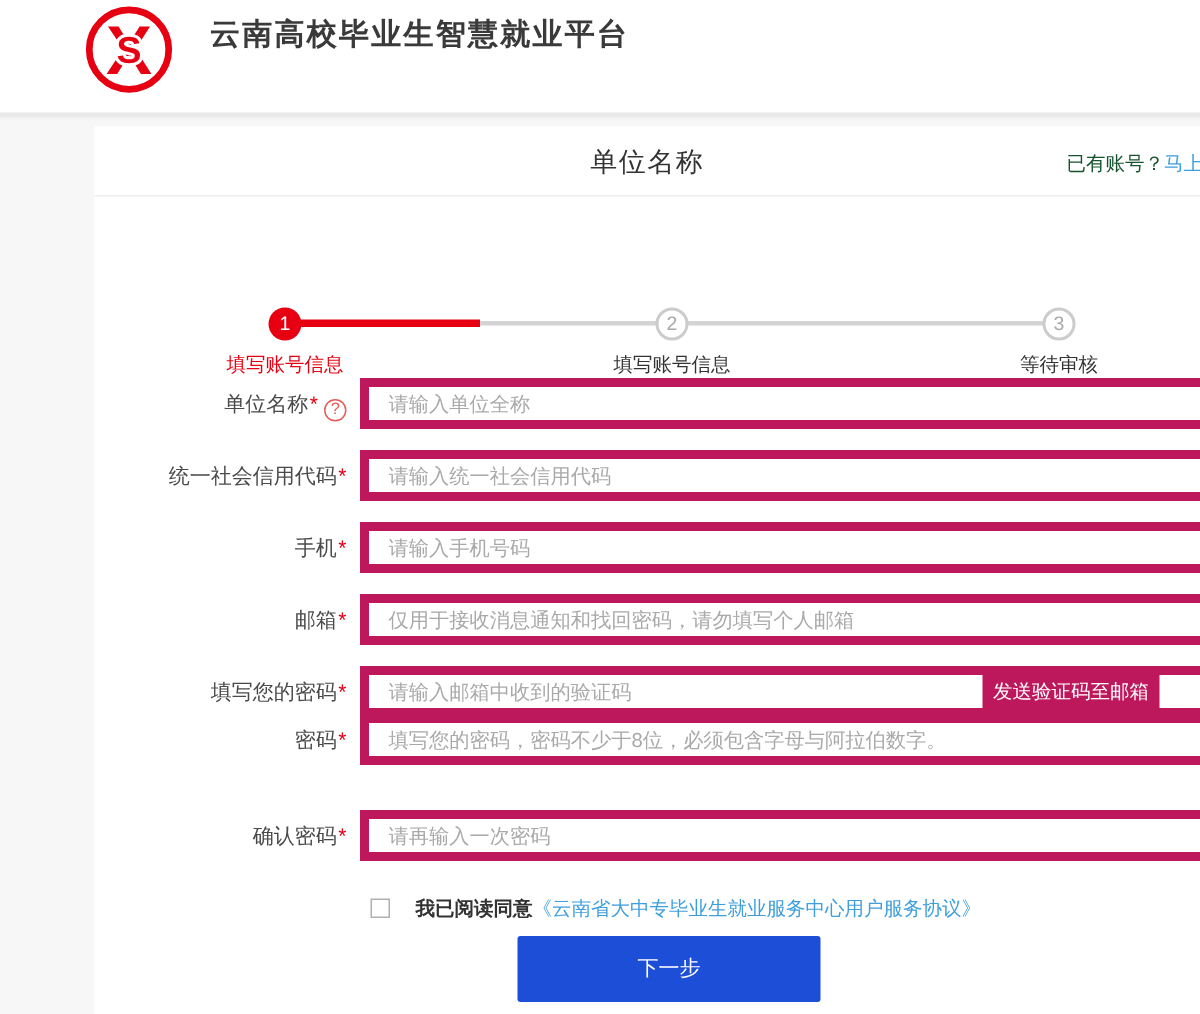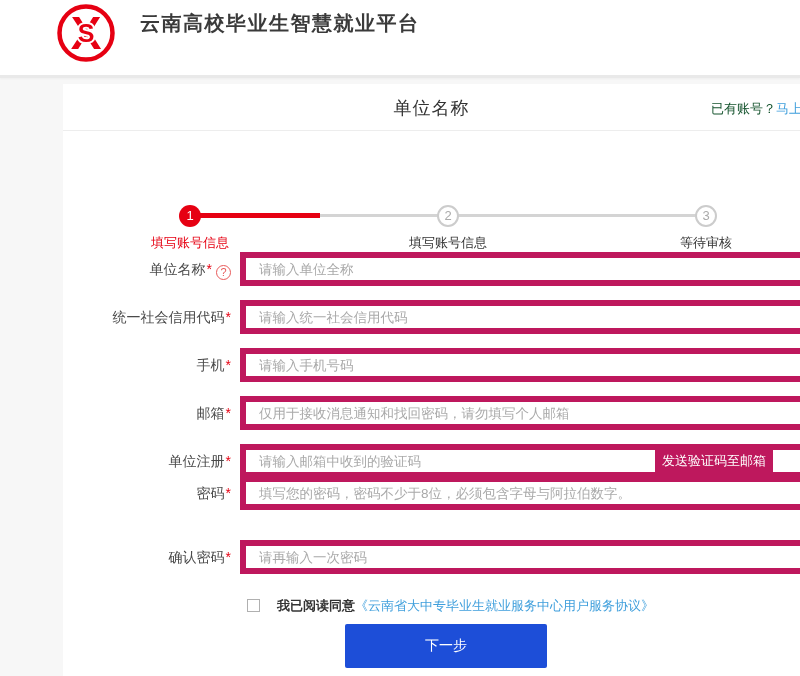--- a/index.html
+++ b/index.html
@@ -117,21 +117,21 @@
     <div class="lbl"><span>手机</span><span class="req">*</span></div>
     <input type="text" placeholder="请输入手机号码" style="">
   </div>
 
   <div class="row" style="top:312px;">
     <div class="lbl"><span>邮箱</span><span class="req">*</span></div>
     <input type="text" placeholder="仅用于接收消息通知和找回密码，请勿填写个人邮箱" style="">
   </div>
 
   <div class="row" style="top:360px;">
-    <div class="lbl"><span>单位注册</span><span class="req">*</span></div>
+    <div class="lbl"><span>填写您的密码</span><span class="req">*</span></div>
     <input type="text" placeholder="请输入邮箱中收到的验证码" style="">
     <button class="send-code-btn">发送验证码至邮箱</button>
   </div>
 
   <div class="row" style="top:392px;">
     <div class="lbl"><span>密码</span><span class="req">*</span></div>
     <input type="text" placeholder="填写您的密码，密码不少于8位，必须包含字母与阿拉伯数字。" style="">
   </div>
 
   <div class="row" style="top:456px;">

